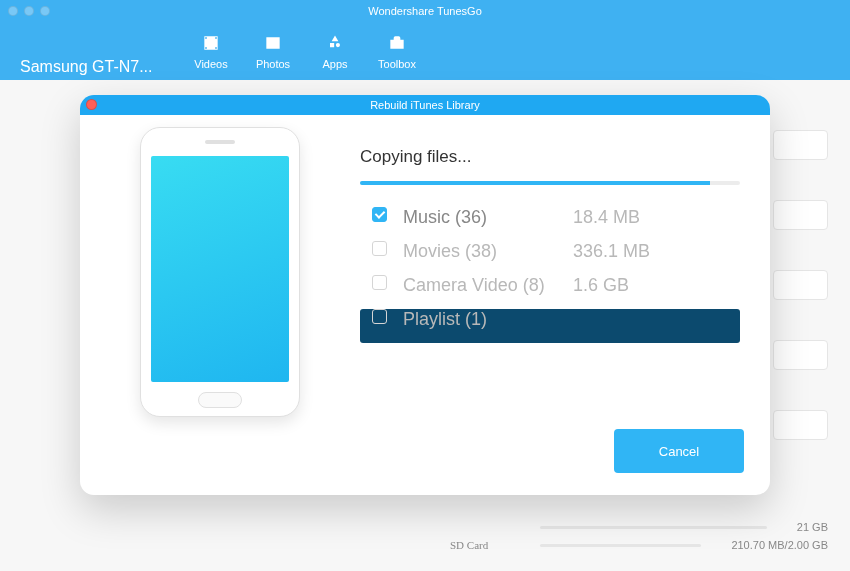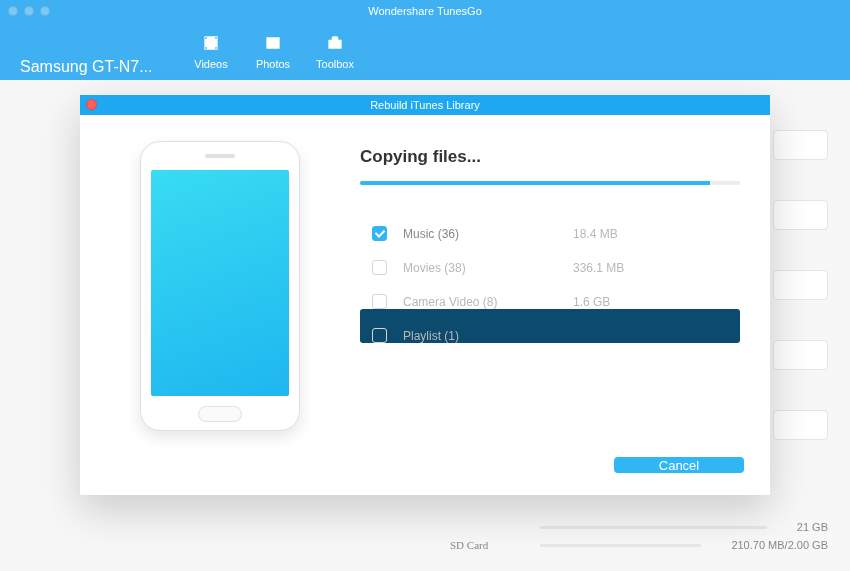--- a/index.html
+++ b/index.html
@@ -20,47 +20,47 @@
 
 
 .bg-panel { position: absolute; right: 22px; background: #fff; border: 1px solid #e5e5e5; border-radius: 4px; height: 30px; width: 55px; }
 .storage-rows { position: absolute; bottom: 20px; left: 450px; right: 22px; font-size: 11px; color: #888; }
 .storage-row { display: flex; align-items: center; margin-top: 6px; gap: 20px; }
 .storage-bar { flex: 1; height: 3px; background: #e6e6e6; margin: 0 10px; border-radius: 2px; }
 .storage-label { width: 60px; font-family: Liberation Serif, serif; }
 .storage-val { text-align: right; white-space: nowrap; }
 
 
-.modal { position: absolute; left: 80px; top: 95px; width: 690px; height: 400px; background: #fff; border-radius: 0; box-shadow: 0 15px 40px rgba(0,0,0,0.18); overflow: hidden; display: flex; flex-direction: column; }
+.modal { position: absolute; left: 80px; top: 95px; width: 690px; height: 400px; background: #fff; border-radius: 14px; box-shadow: 0 15px 40px rgba(0,0,0,0.18); overflow: hidden; display: flex; flex-direction: column; }
 .modal-title { height: 20px; background: #1fa8f2; display: flex; align-items: center; justify-content: center; color: #fff; font-size: 11px; position: relative; }
 .modal-close { position: absolute; left: 6px; top: 4px; width: 11px; height: 11px; border-radius: 50%; background: #ff5f57; border: 0.5px solid rgba(0,0,0,0.15); }
 .modal-body { flex: 1; display: flex; }
 .phone-col { width: 280px; display: flex; align-items: center; justify-content: center; }
 .phone { width: 160px; height: 290px; background: #fff; border: 1px solid #e0e0e0; border-radius: 20px; box-shadow: 0 6px 15px rgba(0,0,0,0.1); position: relative; padding: 28px 10px 34px; }
 .phone-speaker { position: absolute; top: 12px; left: 50%; transform: translateX(-50%); width: 30px; height: 4px; background: #e0e0e0; border-radius: 3px; }
 .phone-screen { width: 100%; height: 100%; background: linear-gradient(160deg, #38dcf2 0%, #1fb6f0 100%); border-radius: 2px; }
 .phone-home { position: absolute; bottom: 8px; left: 50%; transform: translateX(-50%); width: 44px; height: 16px; border: 1px solid #e0e0e0; border-radius: 9px; background: #fafafa; }
 
 .right-col { flex: 1; padding: 32px 30px 0 0; display: flex; flex-direction: column; }
-.copy-title { font-size: 17px; font-weight: 700; color: #333; margin-bottom: 14px; }
+.copy-title { font-size: 17px; font-weight: 400; color: #333; margin-bottom: 14px; }
 .progress { width: 100%; height: 4px; background: #ececec; border-radius: 2px; overflow: hidden; margin-bottom: 22px; }
 .progress-fill { height: 100%; width: 92%; background: #30b5f5; }
 
 .file-rows { }
-.file-row { display: flex; align-items: flex-end; height: 34px; padding-left: 12px; font-size: 12px; border-radius: 3px; }
+.file-row { display: flex; align-items: flex-start; height: 34px; padding-left: 12px; font-size: 18px; border-radius: 3px; }
 .file-row.hl { background: #0c4a6e; }
 .chk { width: 15px; height: 15px; border: 1px solid #d5d5d5; border-radius: 3px; margin-right: 16px; display: flex; align-items: center; justify-content: center; flex-shrink: 0; }
 .chk.on { background: #30b5f5; border-color: #30b5f5; }
 .chk.on::after { content: ""; width: 4px; height: 7px; border: solid #fff; border-width: 0 2px 2px 0; transform: rotate(45deg); margin-bottom: 2px; }
 .file-name { width: 170px; color: #b8b8b8; }
 .file-row .active-text { color: #888; }
 .file-size { color: #b8b8b8; }
 
 .modal-footer { display: flex; justify-content: flex-end; padding: 0 26px 22px 0; }
-.cancel-btn { width: 130px; height: 16px; background: #30b5f5; color: #fff; border: none; border-radius: 4px; font-size: 13px; cursor: pointer; }
+.cancel-btn { width: 130px; height: 44px; background: #30b5f5; color: #fff; border: none; border-radius: 4px; font-size: 13px; cursor: pointer; }
 </style>
 </head>
 <body>
 
 <div class="titlebar">
   <div class="traffic">
     <div class="traffic-dot"></div>
     <div class="traffic-dot"></div>
     <div class="traffic-dot"></div>
   </div>
@@ -78,20 +78,28 @@
     </span>
     <span>Videos</span>
   </div>
   <div class="nav-item">
     <span class="nav-icon">
       <svg viewBox="0 0 24 24" width="20" height="20">
           <path d="M4 5h16v14H4zM8 17l3-4 2 2 3-4 3 6H8z"></path>
         </svg>
     </span>
     <span>Photos</span>
+  </div>
+  <div class="nav-item">
+    <span class="nav-icon">
+      <svg viewBox="0 0 24 24" width="20" height="20">
+          <path d="M12 3l4 7H8l4-7zm-6 9h5v5H6v-5zm9.5 0a2.5 2.5 0 1 1 0 5 2.5 2.5 0 0 1 0-5z"></path>
+        </svg>
+    </span>
+    <span>Apps</span>
   </div>
   <div class="nav-item">
     <span class="nav-icon">
       <svg viewBox="0 0 24 24" width="20" height="20">
           <path d="M4 8h16v11H4zM8 8V6a2 2 0 0 1 2-2h4a2 2 0 0 1 2 2v2"></path>
         </svg>
     </span>
     <span>Toolbox</span>
   </div>
 </div>

